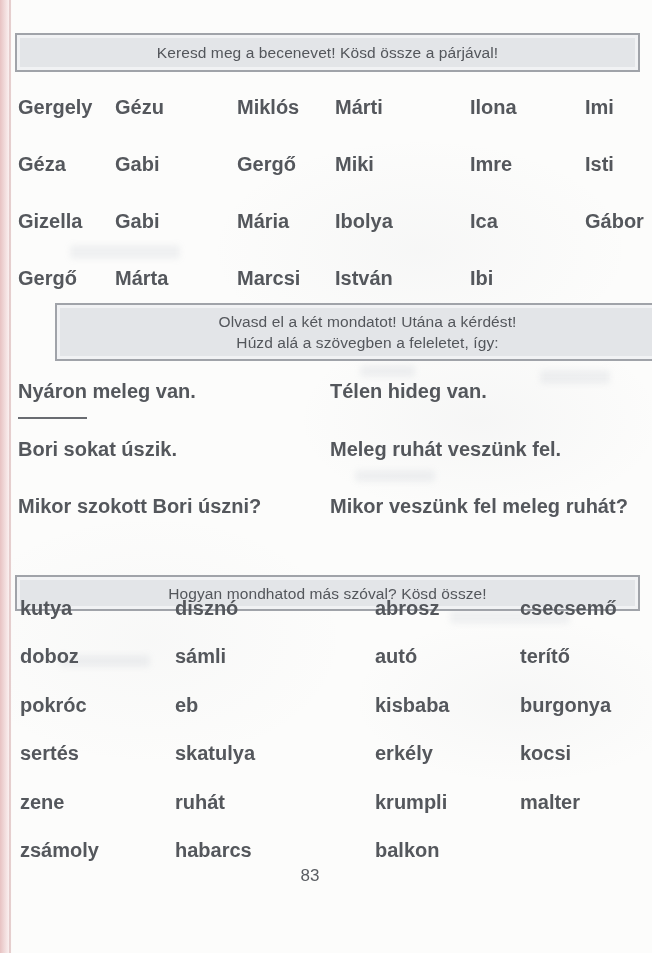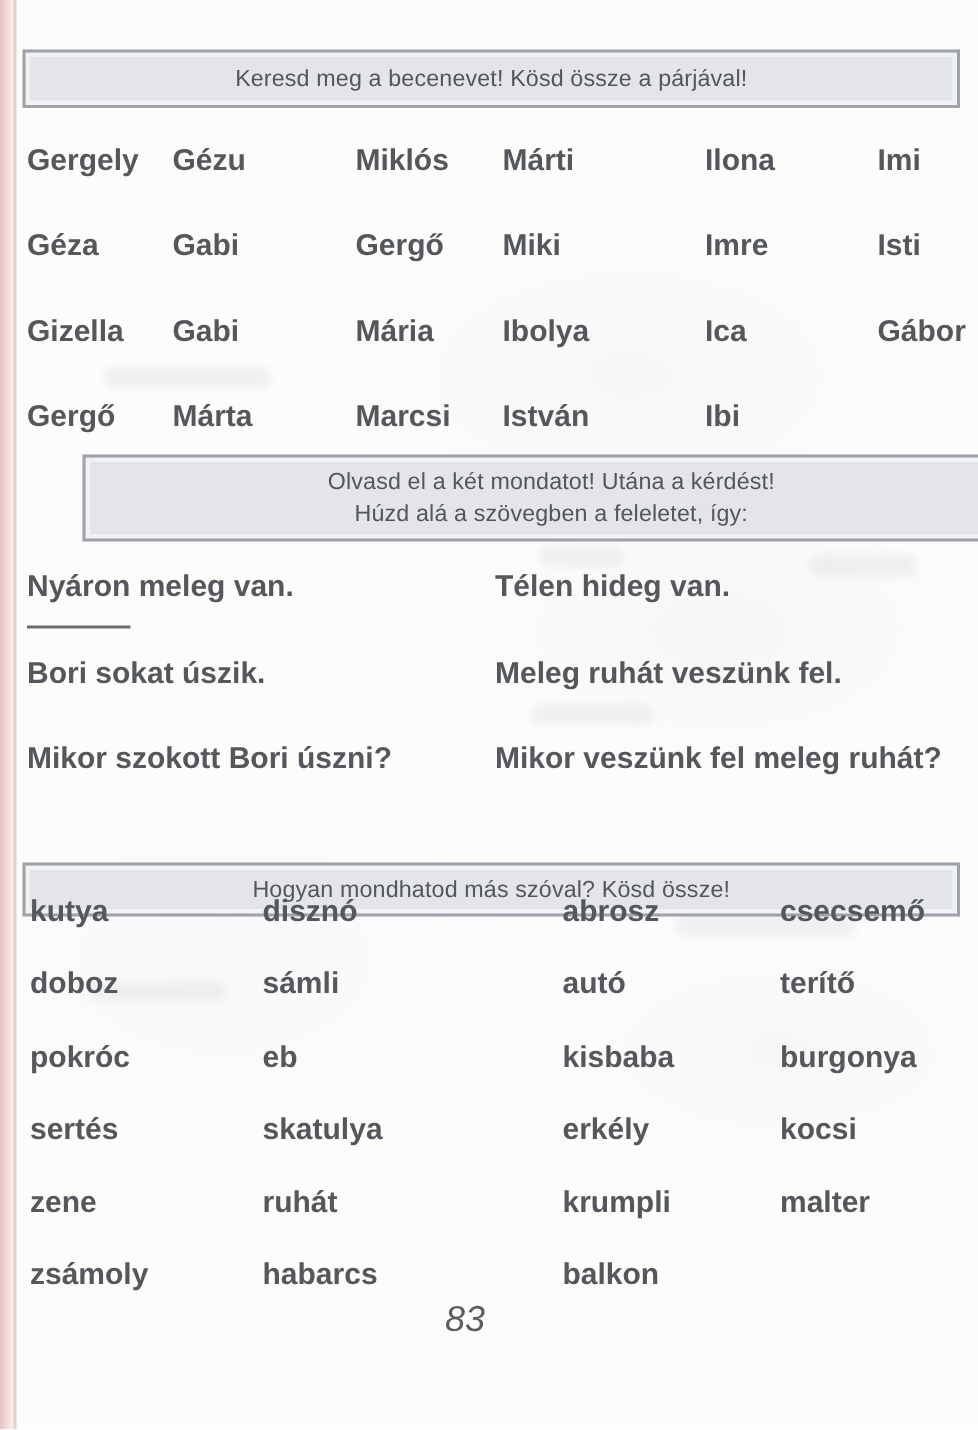--- a/index.html
+++ b/index.html
@@ -71,21 +71,21 @@
     grid-template-columns: 155px 200px 145px auto;
     grid-auto-rows: 48.5px;
     padding-left: 20px;
     align-items: center;
     font-size: 20px;
   }
   .cell { white-space: nowrap; font-weight: bold; }
   .page-number {
     position: absolute; left: 0; top: 866px; width: 620px;
     text-align: center;
-    font-size: 24px; color: #5a5d62; font-style: italic;
+    font-size: 17px; color: #5a5d62;
   }
   
   .ghost {
     position: absolute;
     background: rgba(130,140,155,0.10);
     filter: blur(3px);
     border-radius: 4px;
   }
 </style>
 </head>

